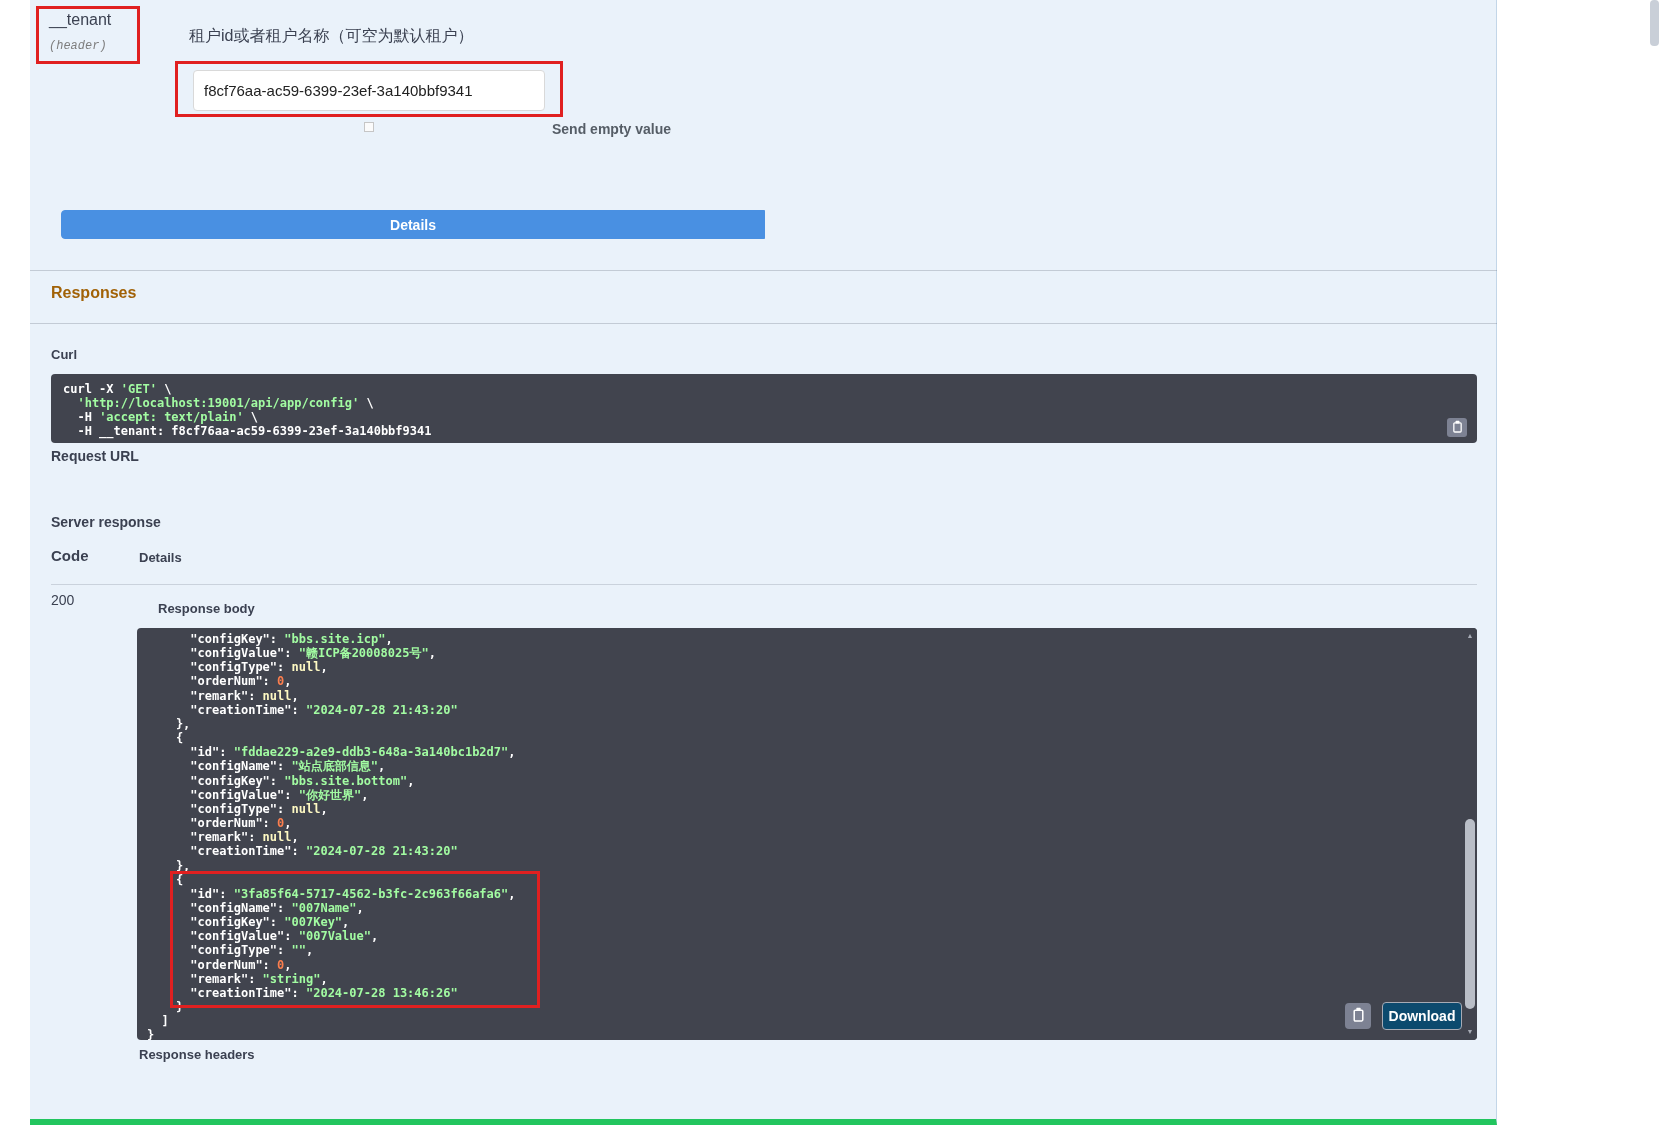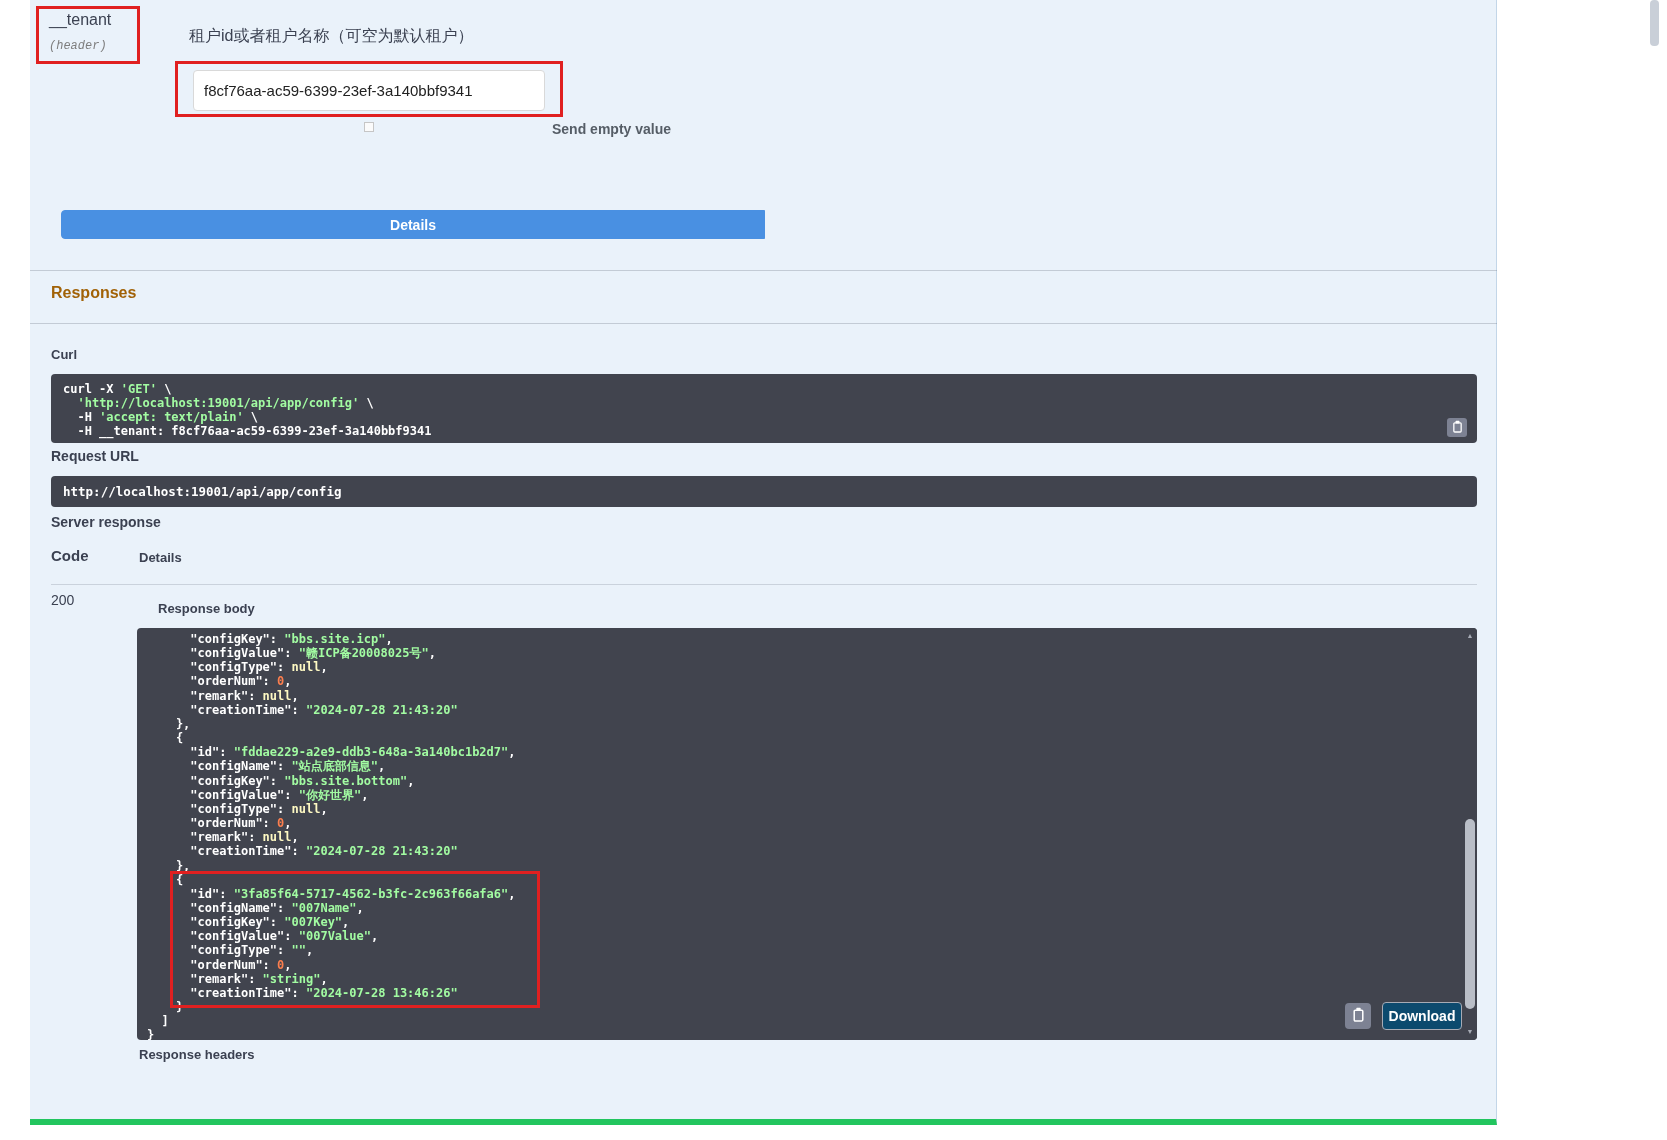--- a/index.html
+++ b/index.html
@@ -126,21 +126,20 @@
     <div class="copy-btn curl-copy">
       <span>
         <svg width="11" height="13" viewBox="0 0 12 14">
             <rect x="2" y="3" width="8" height="10" rx="1" fill="none" stroke="#ffffff" stroke-width="1.4"></rect>
             <rect x="4" y="0.8" width="4" height="3" rx="0.6" fill="#ffffff"></rect>
           </svg>
       </span>
     </div>
 
     <div class="abs requrl-label">Request URL</div>
-    <pre class="code requrl-block"><span>http://localhost:19001/api/app/config</span></pre>
 
     <div class="abs server-resp-label">Server response</div>
     <div class="abs code-h">Code</div>
     <div class="abs details-h">Details</div>
     <div class="hr hr3"></div>
 
     <div class="abs status-code">200</div>
     <div class="abs resp-body-label">Response body</div>
 
     <div class="resp-block">

